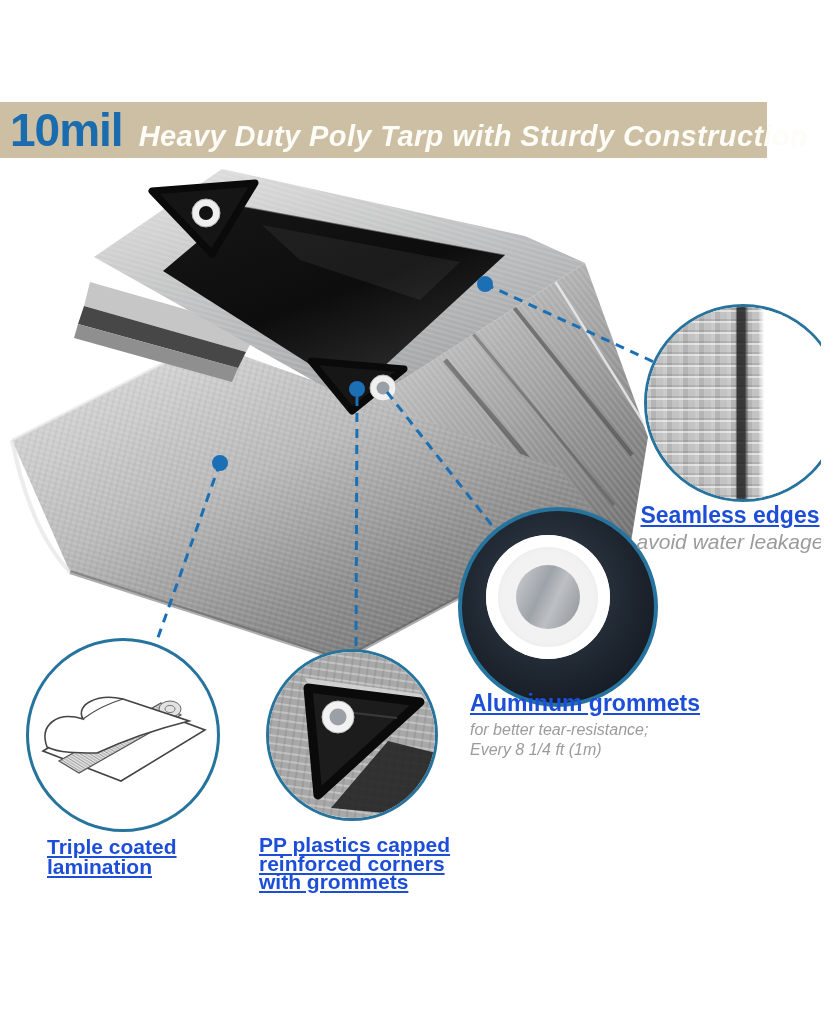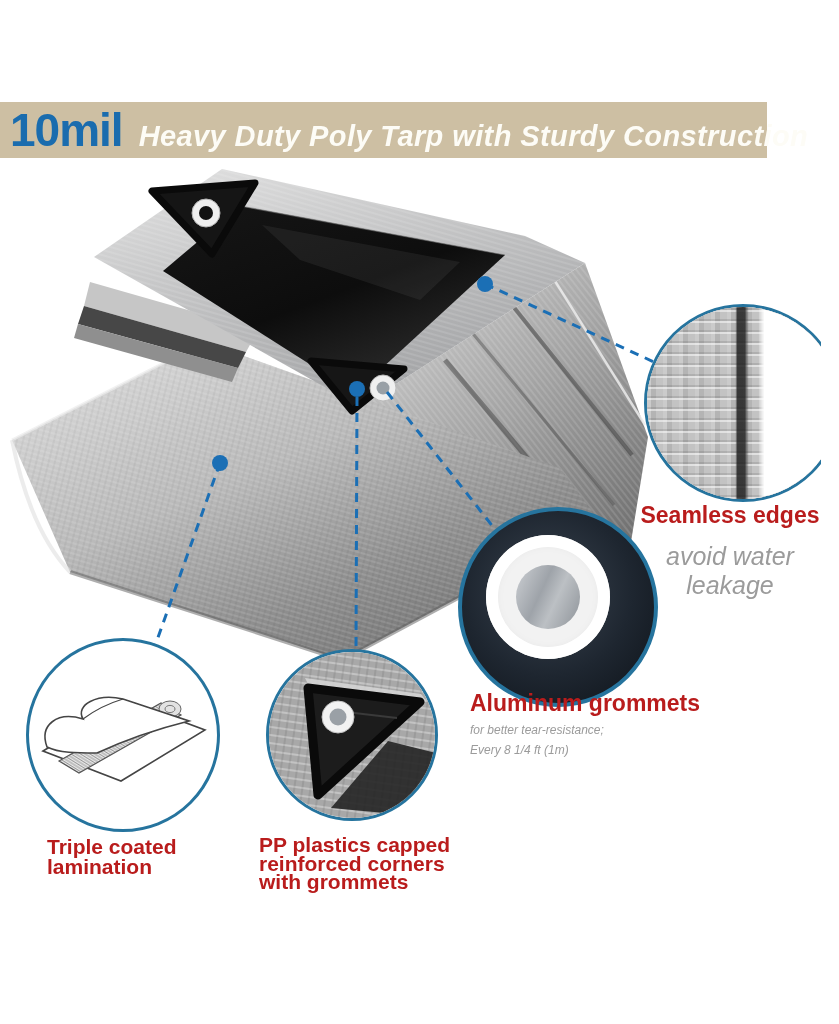--- a/index.html
+++ b/index.html
@@ -27,28 +27,28 @@
      background:radial-gradient(circle at 45% 42%, #3a4450 0%, #1e2630 55%, #0d1218 100%);}
   .gr-ring{position:absolute;left:24px;top:24px;width:124px;height:124px;border-radius:50%;
      background:#f2f2f2;box-shadow:inset 0 0 0 12px #ffffff, inset 0 0 16px rgba(0,0,0,.28);
      display:flex;align-items:center;justify-content:center;}
   .gr-hole{width:64px;height:64px;border-radius:50%;
      background:linear-gradient(115deg,#cdd0d4 0%,#9ea3a9 40%,#bcc0c4 60%,#8d9298 100%);}
   #c-lamination{left:26px;top:638px;width:194px;height:194px;}
   #c-corner{left:266px;top:649px;width:172px;height:172px;}
   
   .co{position:absolute;z-index:3;}
-  .co-title{font-weight:bold;color:#b91c1c;}
+  .co-title{font-weight:bold;color:#1d4ed8;text-decoration:underline;}
   .co-sub{font-style:italic;color:#9b9b9b;}
   #t-seamless{left:620px;top:502px;width:220px;text-align:center;}
   #t-seamless .co-title{font-size:23px;}
-  #t-seamless .co-sub{font-size:25px;margin-top:13px;}
+  #t-seamless .co-sub{font-size:21px;margin-top:1px;}
   #t-grommet{left:470px;top:690px;}
   #t-grommet .co-title{font-size:23px;margin-bottom:3px;}
-  #t-grommet .co-sub{font-size:12px;line-height:20px;}
+  #t-grommet .co-sub{font-size:16px;line-height:20px;}
   #t-lamination{left:47px;top:837px;}
   #t-lamination .co-title{font-size:21px;line-height:20px;}
   #t-corner{left:259px;top:836px;}
   #t-corner .co-title{font-size:21px;line-height:18.5px;}
 </style>
 </head>
 <body>
 
 <div id="canvas">
 

